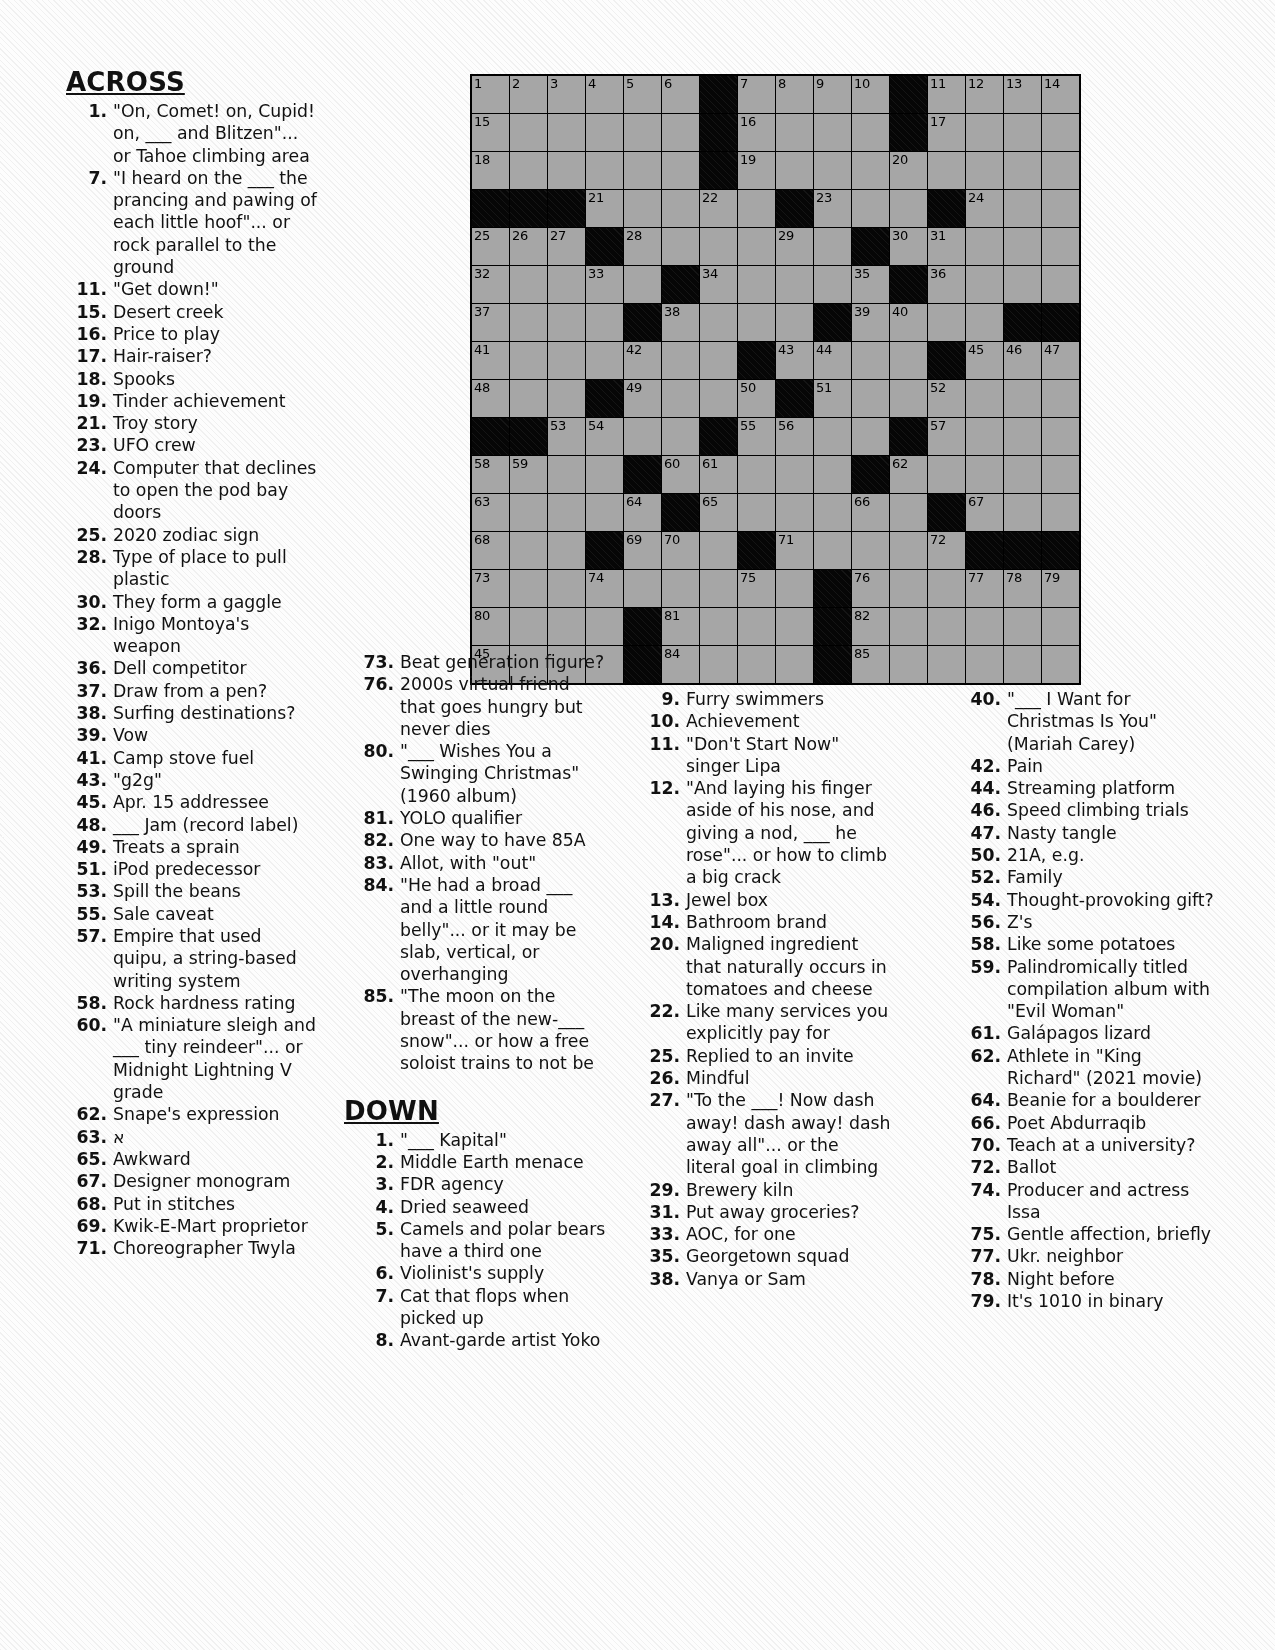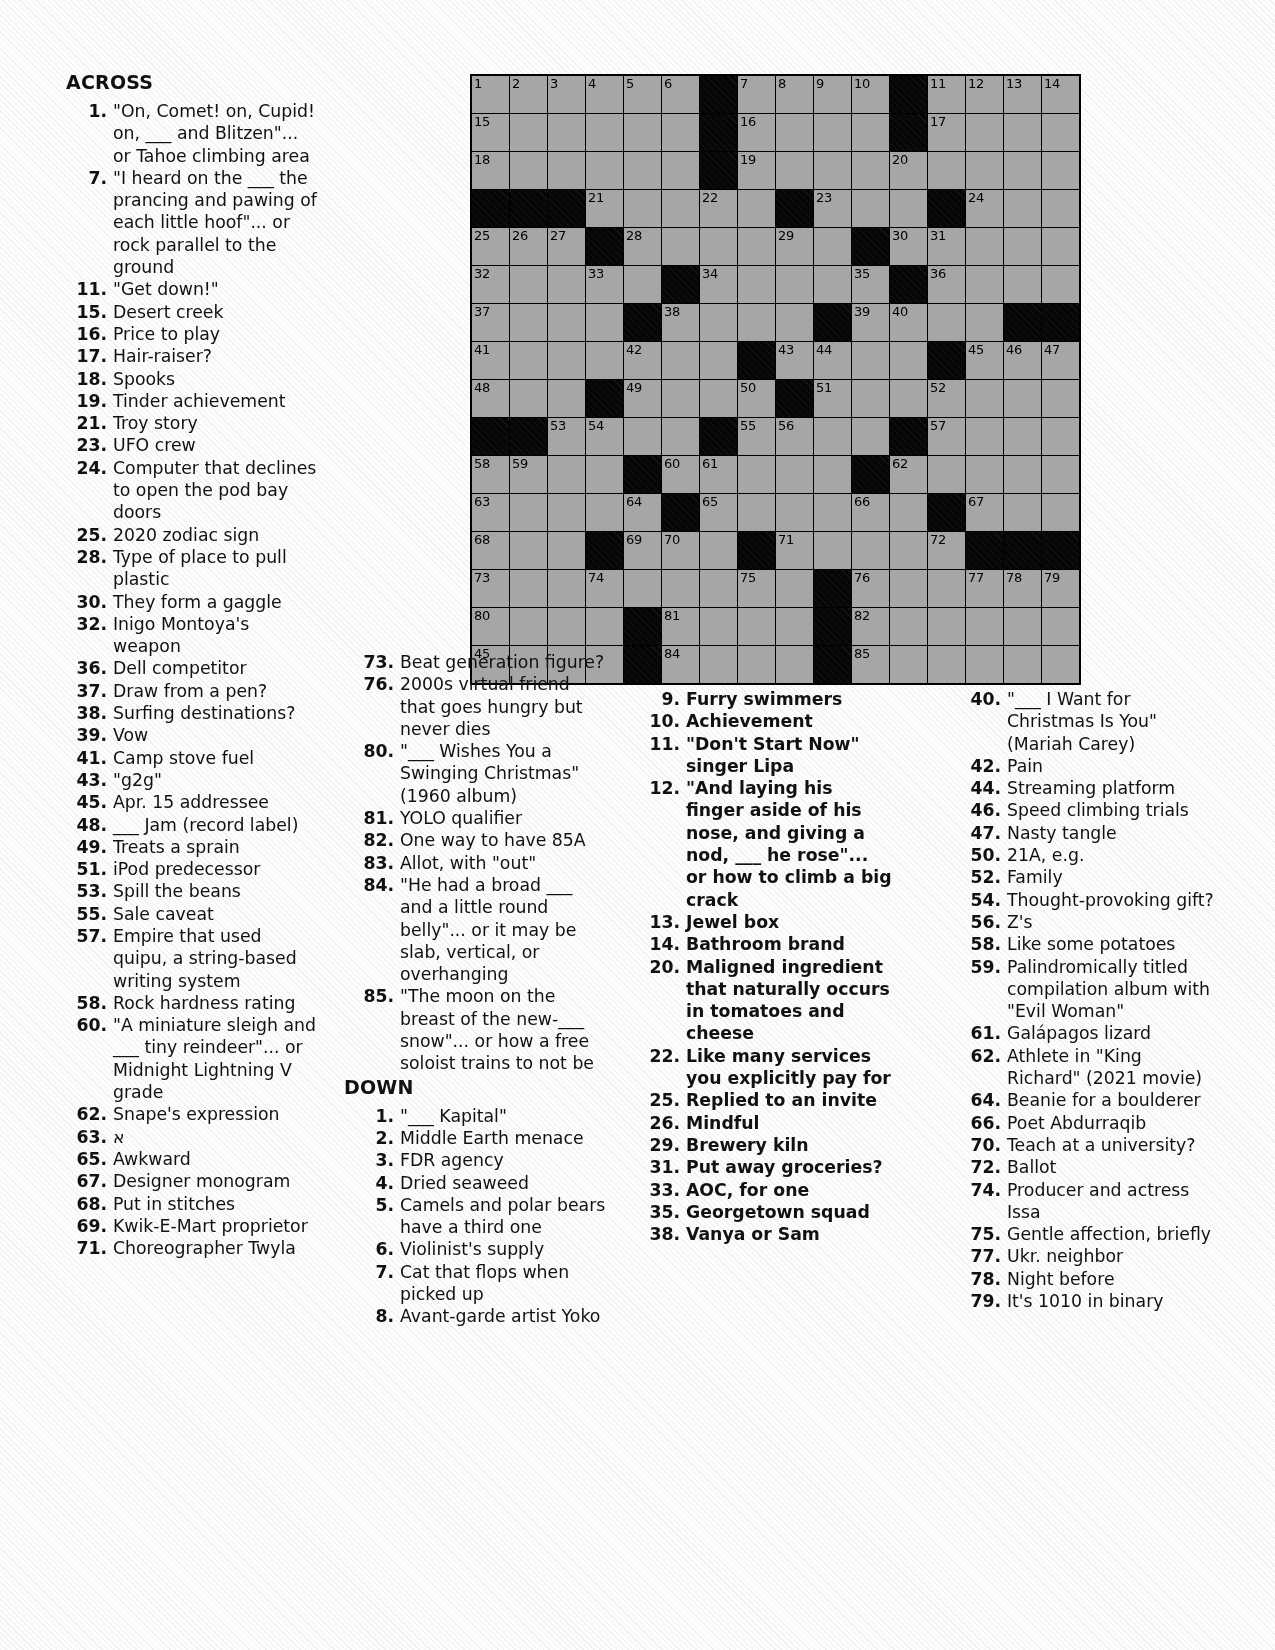--- a/index.html
+++ b/index.html
@@ -36,31 +36,31 @@
     letter-spacing:-0.3px;
   }
 
   
   .clue-col { position:absolute; }
   .col-a { left:66px;  top:70px;  width:260px; --numw:41px; }
   .col-b { left:344px; top:651px; width:262px; --numw:50px; }
   .col-c { left:630px; top:688px; width:262px; --numw:50px; }
   .col-d { left:968px; top:688px; width:250px; --numw:33px; }
 
-  .section + .section { }
+  .section + .section { margin-top:24px; }
   .section-header {
-    font-size:19px; font-weight:bold; letter-spacing:0.2px;
-    margin:0 0 6px 0; line-height:24px;
+    font-size:26px; font-weight:bold; letter-spacing:0.2px;
+    margin:0 0 6px 0; line-height:24px;text-decoration:underline;
   }
   .clue { display:flex; align-items:flex-start; font-size:17.3px; line-height:22.3px; }
   .clue-num { flex:0 0 var(--numw); text-align:right; font-weight:bold; white-space:nowrap; }
   .clue-text { margin-left:6px; flex:1 1 auto; }
   .col-a .clue-text { max-width:208px; }
   .col-b .clue-text { max-width:206px; }
-  .col-c .clue-text { max-width:206px;font-weight:bold; }
+  .col-c .clue-text { max-width:206px; }
   .col-d .clue-text { max-width:211px; }
 </style>
 </head>
 <body>
 
 <div class="page">
   <div class="xw-grid">
       <div class="cell">
         <span class="num">1</span>
       </div>
@@ -748,20 +748,24 @@
         </div>
         <div class="clue">
           <span class="clue-num">25.</span>
           <div class="clue-text">Replied to an invite</div>
         </div>
         <div class="clue">
           <span class="clue-num">26.</span>
           <div class="clue-text">Mindful</div>
         </div>
         <div class="clue">
+          <span class="clue-num">27.</span>
+          <div class="clue-text">"To the ___! Now dash away! dash away! dash away all"... or the literal goal in climbing</div>
+        </div>
+        <div class="clue">
           <span class="clue-num">29.</span>
           <div class="clue-text">Brewery kiln</div>
         </div>
         <div class="clue">
           <span class="clue-num">31.</span>
           <div class="clue-text">Put away groceries?</div>
         </div>
         <div class="clue">
           <span class="clue-num">33.</span>
           <div class="clue-text">AOC, for one</div>

